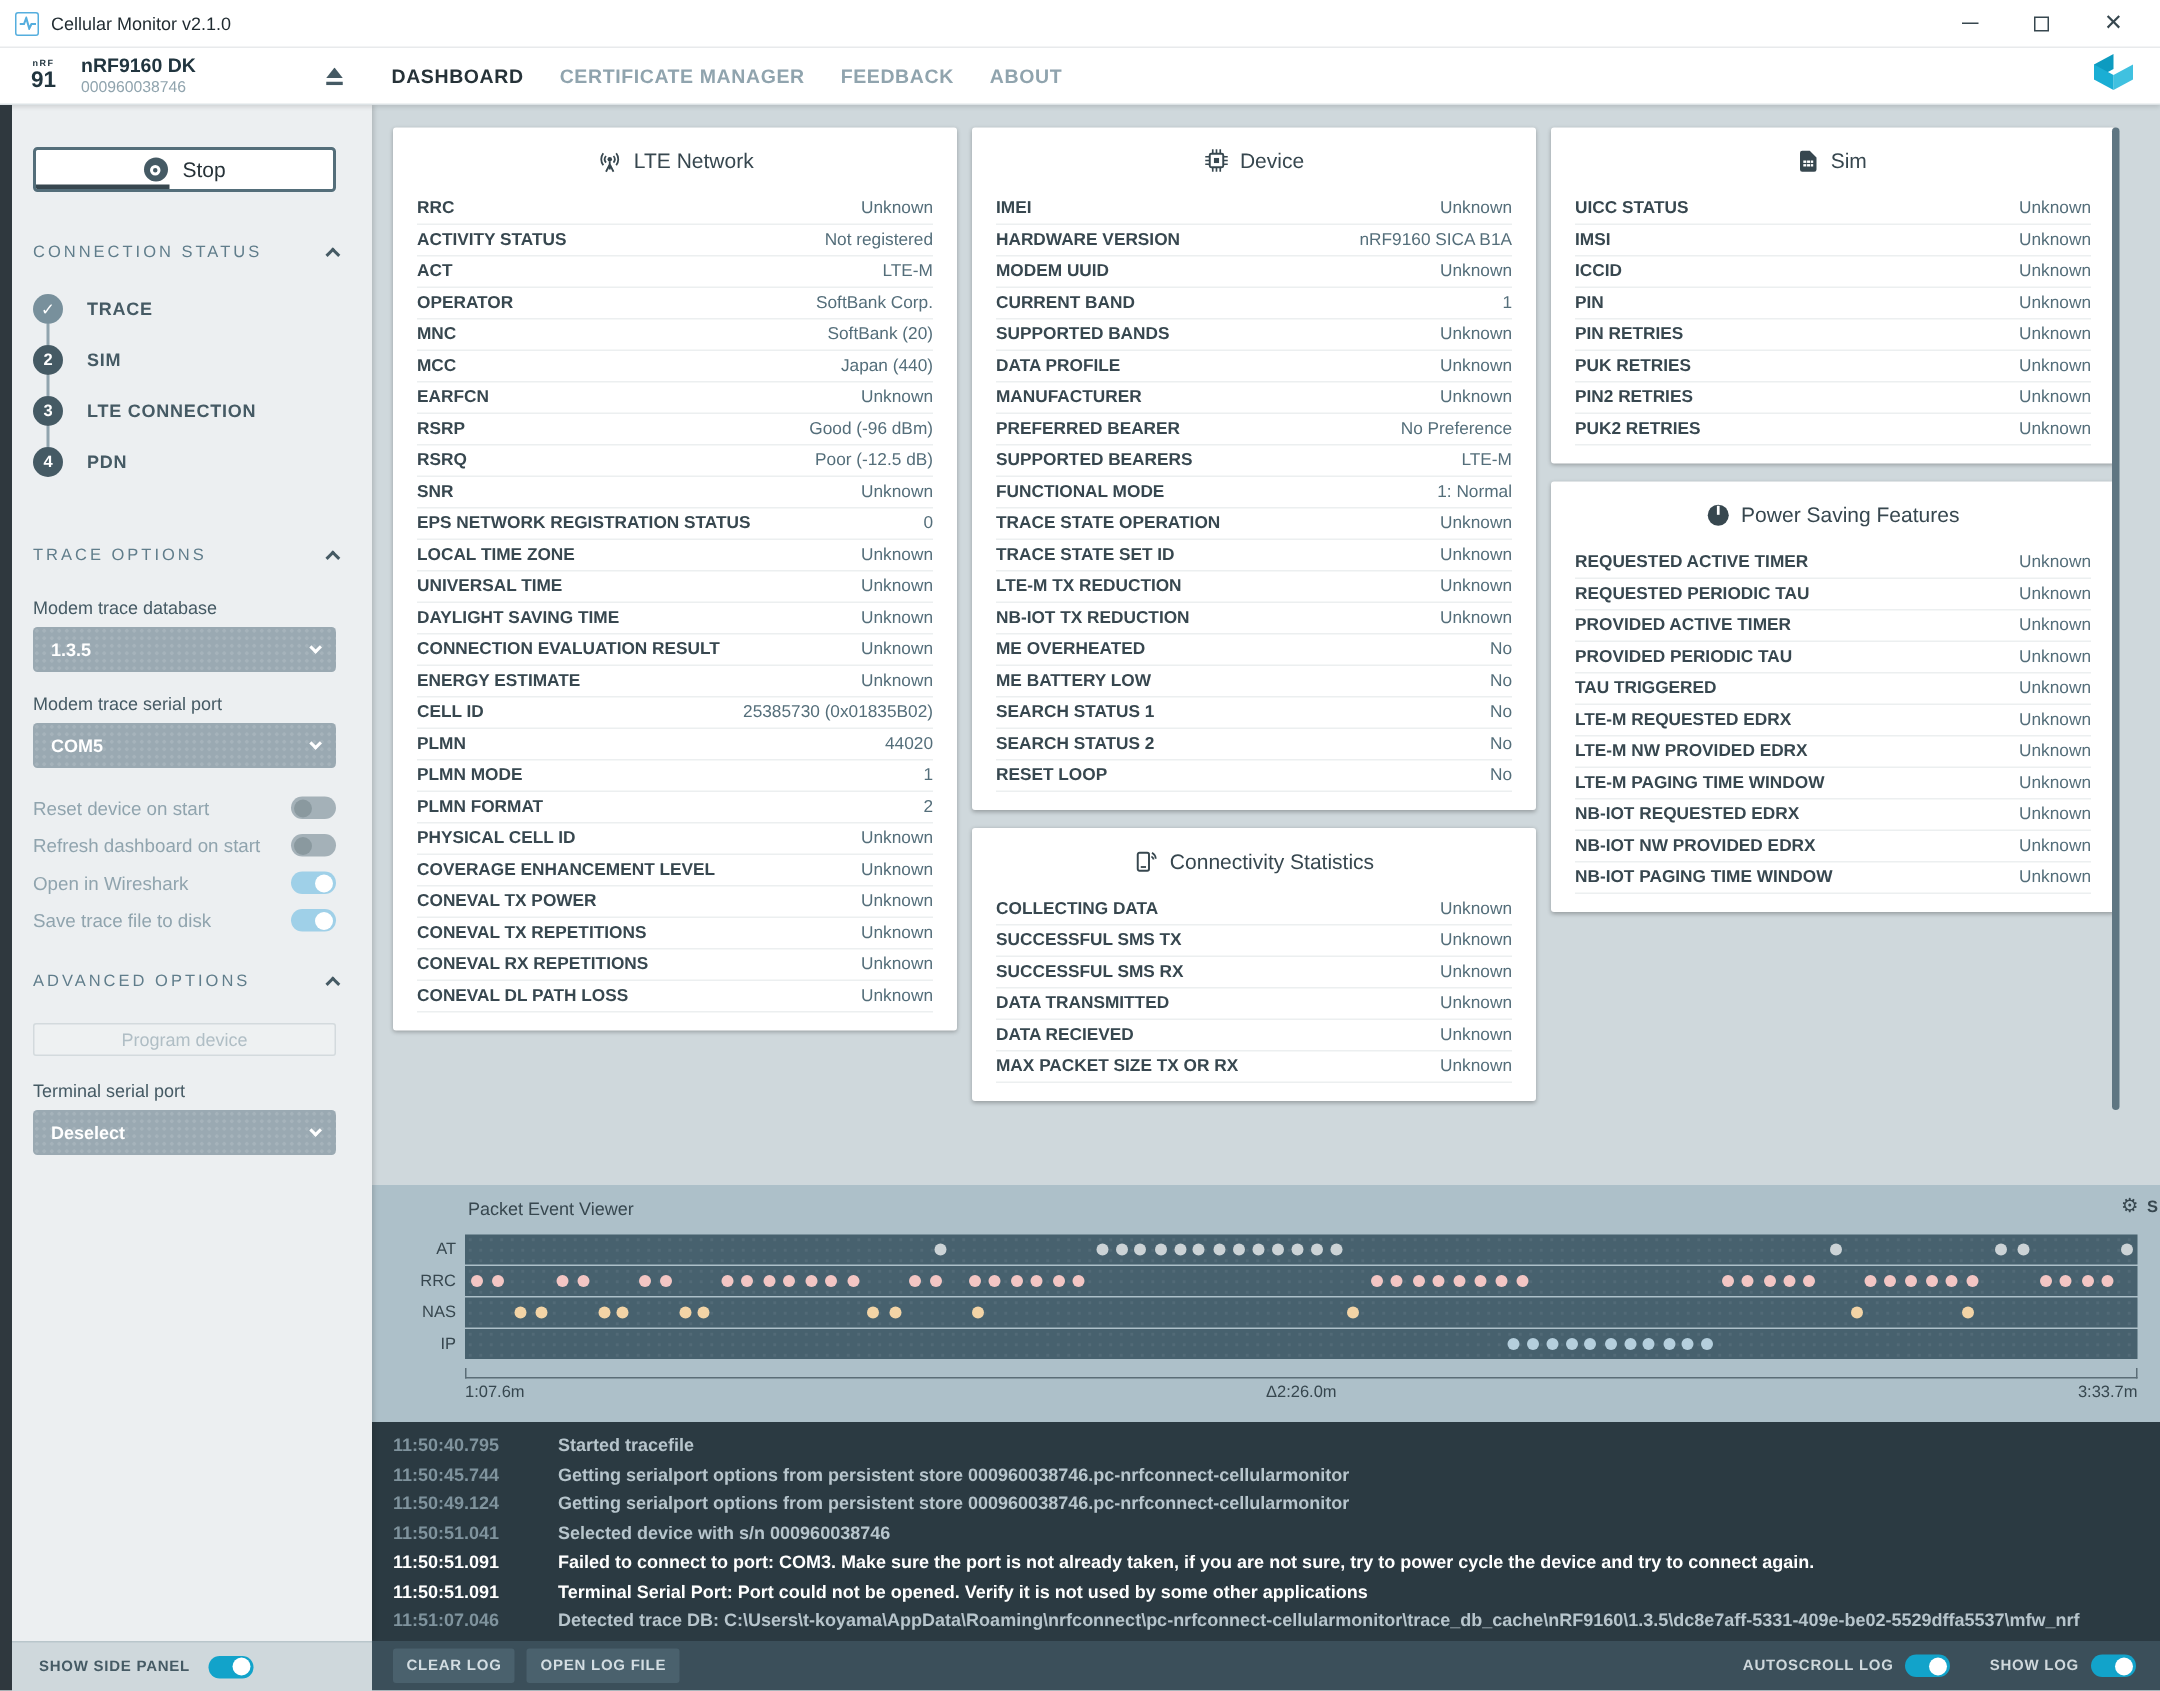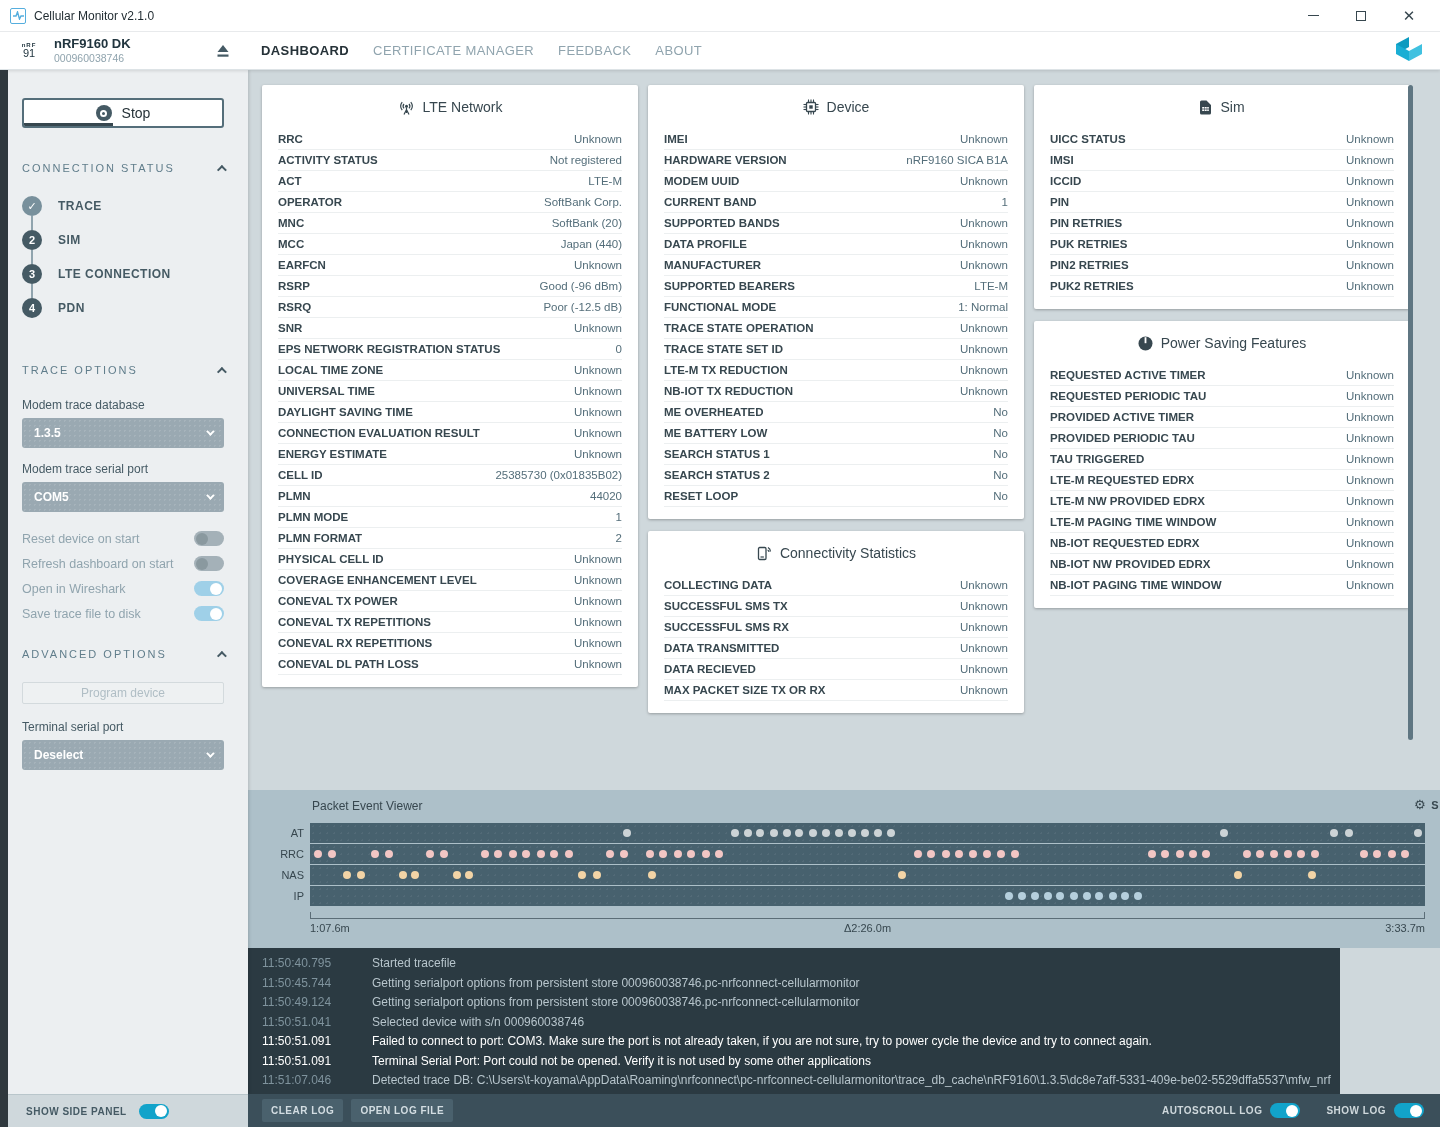--- a/index.html
+++ b/index.html
@@ -14,27 +14,27 @@
   .win-btn { width:14px; height:14px; display:flex; align-items:center; justify-content:center; color:#37474f; font-size:14px; cursor:default; }
   .min-glyph { width:11px; height:0; border-top:1.5px solid #37474f; }
   .max-glyph { width:10px; height:10px; border:1.5px solid #37474f; }
   .close-glyph { font-size:15px; line-height:10px; color:#37474f; }
 
   
   .header { position:absolute; left:0; top:32px; width:1440px; height:38px; background:#ffffff; border-bottom:1px solid #dde3e6; box-shadow:0 1px 3px rgba(0,0,0,.12); display:flex; align-items:center; z-index:25; }
   .device-block { width:248px; height:100%; display:flex; align-items:center; padding-left:14px; position:relative; }
   .nrf91-logo { width:30px; display:flex; flex-direction:column; align-items:center; line-height:1; margin-right:10px; color:#21353f; }
   .nrf91-logo .sup { font-size:6px; font-weight:bold; letter-spacing:1px; }
-  .nrf91-logo .big { font-size:11px; font-weight:normal; }
+  .nrf91-logo .big { font-size:15px; font-weight:bold; }
   .device-names { display:flex; flex-direction:column; line-height:1.15; }
   .device-name { font-size:13px; font-weight:bold; color:#21353f; }
   .device-serial { font-size:10.5px; color:#90a4ae; }
   .eject-btn { position:absolute; right:14px; top:8px; width:22px; height:22px; display:flex; align-items:center; justify-content:center; cursor:pointer; }
   .tabs { display:flex; align-items:center; gap:24px; margin-left:13px; }
-  .tab { font-size:13px; letter-spacing:.4px; color:#90a4ae; padding:10px 0; cursor:pointer; }
+  .tab { font-size:13px; letter-spacing:.4px; color:#90a4ae; padding:10px 0; cursor:pointer;font-weight:bold; }
   .tab.active { color:#263238; font-weight:bold; }
   .nordic-logo { margin-left:auto; margin-right:16px; cursor:pointer; }
 
   
   .left-strip { position:absolute; left:0; top:70px; width:8px; height:1057px; background:#2f383e; z-index:40; }
 
   
   .sidebar { position:absolute; left:0; top:70px; width:248px; height:1024px; background:#eceff1; padding:28px 24px 0 22px; box-shadow:1px 0 3px rgba(0,0,0,.15); z-index:10; }
   .stop-btn { position:relative; width:202px; height:30px; background:#fff; border:2px solid #546e7a; border-radius:3px; display:flex; align-items:center; justify-content:center; gap:10px; font-size:14px; color:#263238; cursor:pointer; margin-bottom:34px; overflow:hidden; }
   .rec-outer { width:16px; height:16px; background:#455a64; border-radius:50%; display:flex; align-items:center; justify-content:center; }
@@ -93,21 +93,21 @@
   .time-axis { position:absolute; left:62px; top:128px; width:1115px; }
   .axis-line { position:relative; border-top:1px solid #5b6d77; height:0; }
   .axis-tick { position:absolute; top:-7px; width:1px; height:7px; background:#5b6d77; }
   .axis-tick.left { left:0; }
   .axis-tick.right { right:0; }
   .axis-labels { display:flex; justify-content:space-between; font-size:11px; color:#37474f; padding-top:3px; }
   .axis-label.center { position:absolute; left:50%; transform:translateX(-50%); top:3px; }
   .axis-labels { position:relative; }
 
   
-  .log { position:absolute; left:248px; top:948px; width:1092px; height:146px; background:#2b3a42; padding:8px 0 0 14px; overflow:hidden; z-index:5; }
+  .log { position:absolute; left:248px; top:948px; width:1192px; height:146px; background:#2b3a42; padding:8px 0 0 14px; overflow:hidden; z-index:5;font-weight:bold; }
   .log-line { display:flex; height:19.5px; font-size:12px; white-space:nowrap; }
   .log-time { width:88px; flex-shrink:0; color:#7f939d; }
   .log-text { color:#b7c5cc; margin-left:22px; }
   .log-line.error .log-time, .log-line.error .log-text { color:#ffffff; }
 
   
   .footer-left { position:absolute; left:0; top:1094px; width:248px; height:33px; background:#cfd8dc; border-top:1px solid #b9c6cb; display:flex; align-items:center; gap:12px; padding-left:26px; z-index:10; }
   .footer-left .lbl { font-size:10px; font-weight:bold; letter-spacing:.5px; color:#455a64; }
   .footer-right { position:absolute; left:248px; top:1094px; width:1192px; height:33px; background:#3b4f5a; display:flex; align-items:center; padding:0 16px 0 14px; z-index:10; }
   .log-btn { background:#4a616d; border:none; border-radius:2px; color:#d3dde2; font-size:10px; font-weight:bold; letter-spacing:.5px; padding:6px 9px; margin-right:8px; cursor:pointer; font-family:inherit; }
@@ -430,20 +430,24 @@
     <span class="row-label">SUPPORTED BANDS</span>
     <span class="row-value">Unknown</span>
   </div>
           <div class="row">
     <span class="row-label">DATA PROFILE</span>
     <span class="row-value">Unknown</span>
   </div>
           <div class="row">
     <span class="row-label">MANUFACTURER</span>
     <span class="row-value">Unknown</span>
+  </div>
+          <div class="row">
+    <span class="row-label">PREFERRED BEARER</span>
+    <span class="row-value">No Preference</span>
   </div>
           <div class="row">
     <span class="row-label">SUPPORTED BEARERS</span>
     <span class="row-value">LTE-M</span>
   </div>
           <div class="row">
     <span class="row-label">FUNCTIONAL MODE</span>
     <span class="row-value">1: Normal</span>
   </div>
           <div class="row">

